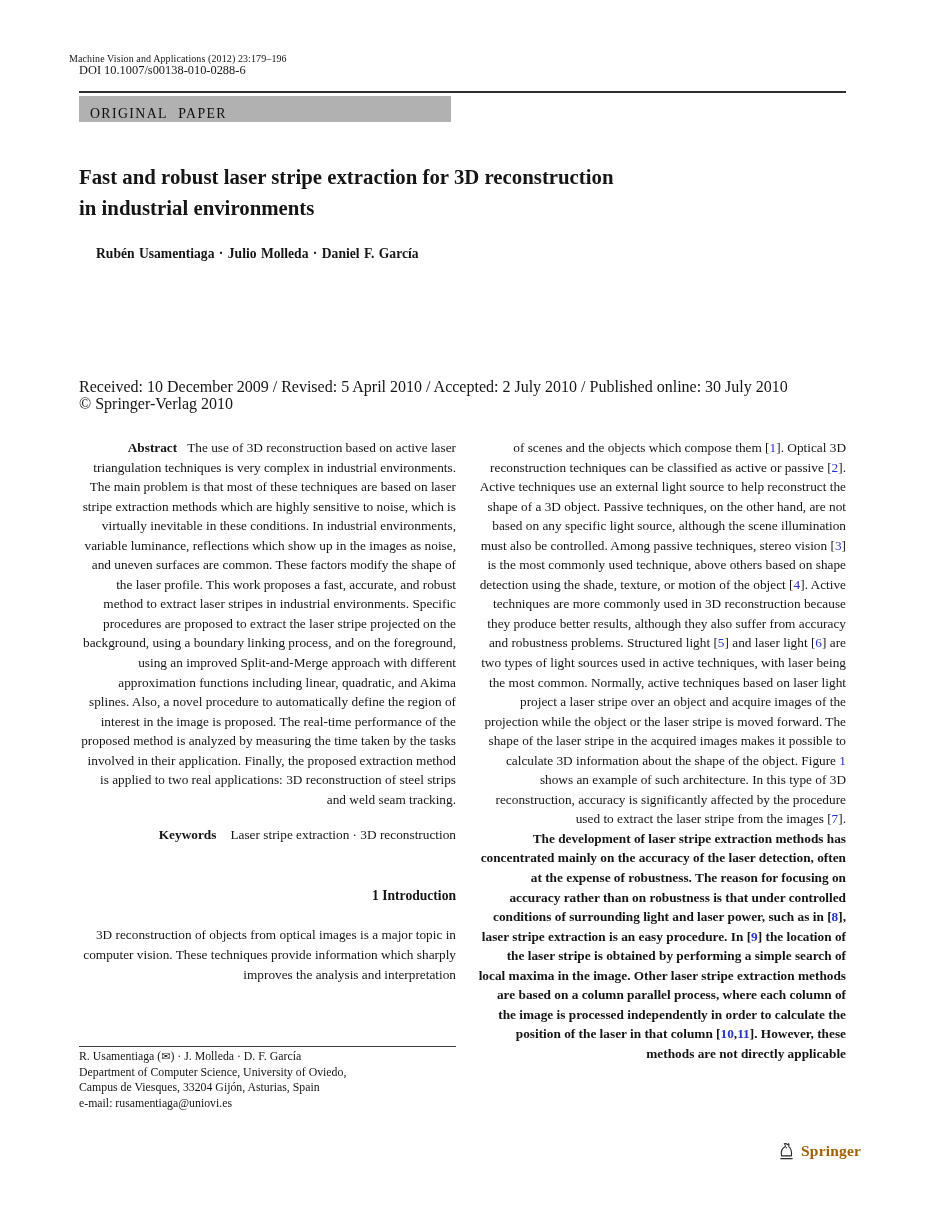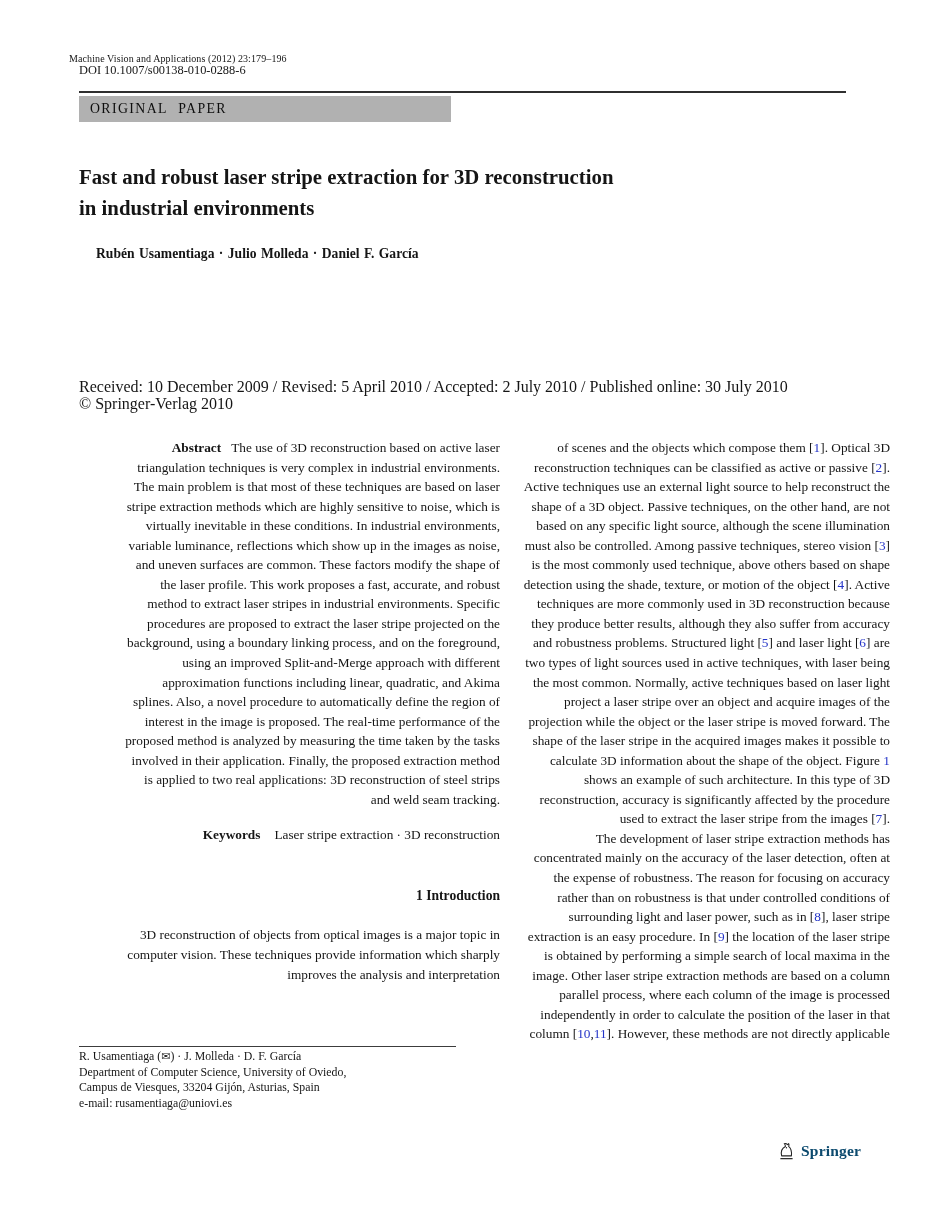--- a/index.html
+++ b/index.html
@@ -8,49 +8,49 @@
     font-family:"Liberation Serif", serif;color:#151515;
     -webkit-font-smoothing:antialiased;overflow:hidden;
   }
   .abs{position:absolute;}
   
   .jline{left:69px;top:45px;font-size:10px;letter-spacing:.1px;margin-top:8px;}
   .dline{left:79px;top:63px;font-size:12.4px;}
   .hrule{left:79px;top:91px;width:767px;height:2px;background:var(--rule,#2f2f2f);}
   .banner{
     left:79px;top:96px;width:361px;height:26px;background:var(--banner,#b1b1b1);
-    display:flex;align-items:center;padding-left:11px;
+    display:flex;align-items:flex-end;padding-left:11px;
     font-size:13.8px;letter-spacing:1.4px;word-spacing:6px;color:#0e0e0e;
   }
   
   .title{left:79px;top:161px;width:720px;font-size:20.8px;font-weight:bold;line-height:31px;}
   .authors{left:96px;top:246px;font-size:13.6px;font-weight:bold;word-spacing:1px;}
   .received{left:79px;top:379px;font-size:16px;line-height:16.5px;}
   
-  .col{top:438px;font-size:13.3px;line-height:19.55px;text-align:justify;margin-left:44px;}
+  .col{top:438px;font-size:13.3px;line-height:19.55px;text-align:justify;}
   .col-left{left:79px;width:377px;}
   .col-right{left:478px;width:368px;}
   .col p{margin:0;text-align:right;}
   .lead{font-weight:bold;margin-right:10px;}
   .lead-kw{font-weight:bold;margin-right:14px;}
   .kwline{margin-top:16px !important;text-align:left;}
   .sec-head{margin-top:41px !important;font-weight:bold;font-size:13.6px;text-align:left;}
   .intro-p{margin-top:20px !important;}
-  .para2{text-indent:13px;}
+  .para2{text-indent:13px;font-weight:bold;}
   .cite{color:var(--cite,#2434c8);}
   
   .footnote{
     left:79px;top:1046px;width:377px;border-top:1px solid #3c3c3c;padding-top:2px;
     font-size:11.8px;line-height:15.6px;
   }
   .envelope{font-size:11px;}
   
   .springer{left:777px;top:1141px;display:flex;align-items:flex-end;gap:6px;}
   .springer .glyph{width:18px;height:20px;display:inline-block;}
-  .springer .word{font-size:15.5px;font-weight:bold;letter-spacing:.2px;color:#0c4a6e;line-height:20px;}
+  .springer .word{font-size:15.5px;font-weight:bold;letter-spacing:.2px;color:#a16207;line-height:20px;}
 </style>
 </head>
 <body>
 
 <div class="abs jline">Machine Vision and Applications (2012) 23:179–196</div>
 <div class="abs dline">DOI 10.1007/s00138-010-0288-6</div>
 <div class="abs hrule"></div>
 <div class="abs banner">
   <span>ORIGINAL PAPER</span>
 </div>

